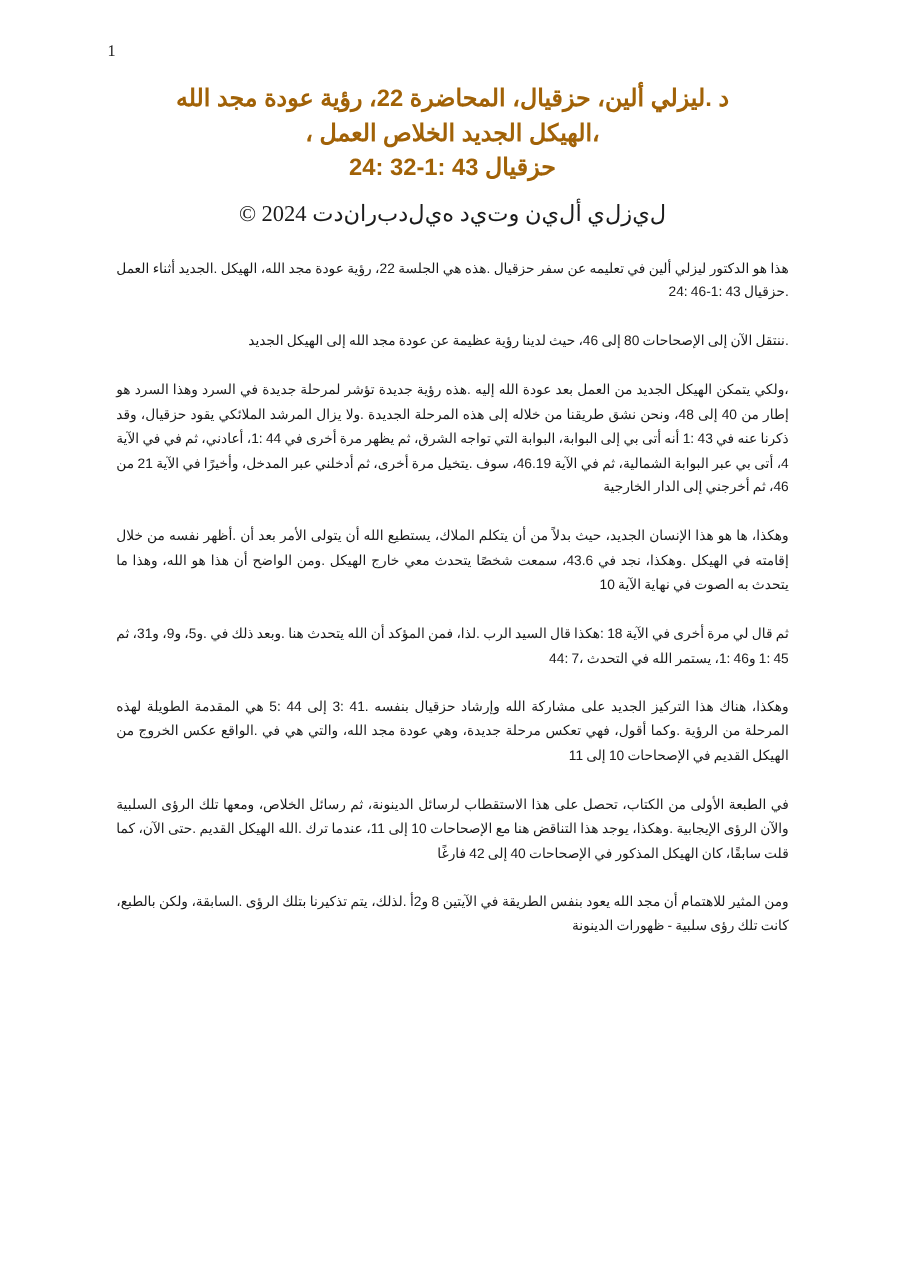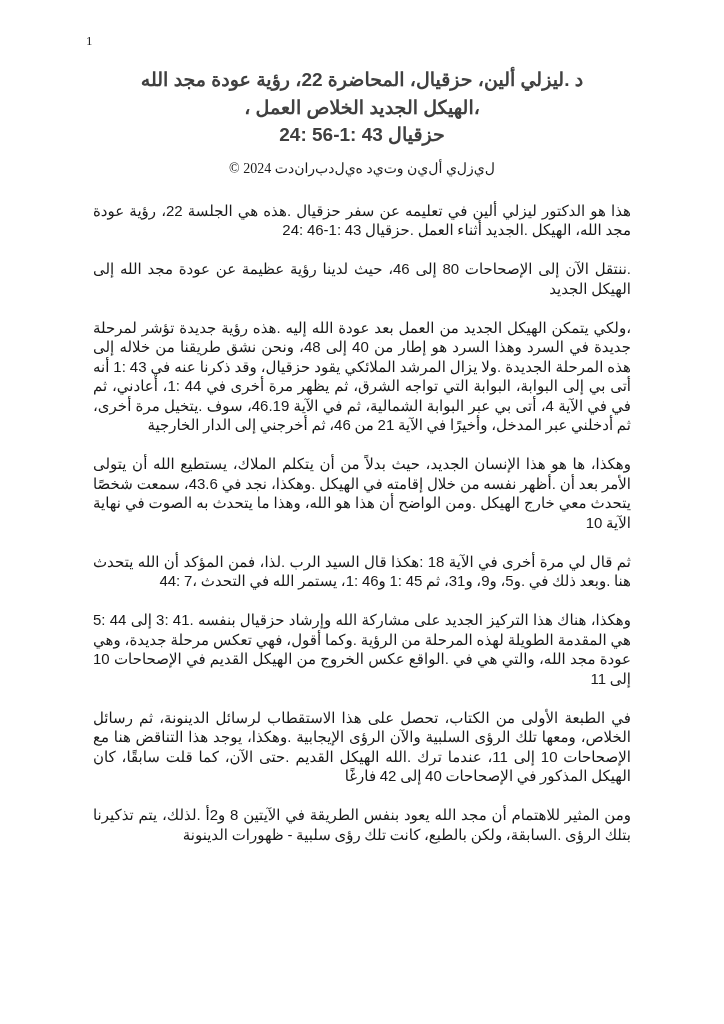--- a/index.html
+++ b/index.html
@@ -29,56 +29,56 @@
     padding-top: 66px;
     text-align: center;
     direction: rtl;
   }
   .doc-title {
     margin: 0;
     font-family: "Liberation Sans", sans-serif;
     font-weight: 700;
     font-size: 19px;
     line-height: 27.5px;
-    color: #404040;
+    color: #a16207;
   }
   .title-line { display: block; unicode-bidi: plaintext; direction: rtl; }
   .copyright {
     margin-top: 11px;
     font-family: "Liberation Serif", serif;
-    font-size: 14px;
+    font-size: 18px;
     direction: rtl;
     color: #1b1b1b;
   }
   .body-text {
     margin: 24px 93px 0 93px;
     direction: rtl;
     text-align: justify;
     font-family: "Liberation Sans", sans-serif;
-    font-size: 15px;
+    font-size: 11px;
     line-height: 19.5px;
     word-spacing: -0.5px;
     color: #191919;
   }
   .para {
     margin: 0 0 19.5px 0;
   }
 </style>
 </head>
 <body>
 
 <div class="page">
 
   <div class="page-number">1</div>
 
   <header class="title-block">
     <h1 class="doc-title">
       <span class="title-line">د .ليزلي ألين، حزقيال، المحاضرة 22، رؤية عودة مجد الله</span>
       <span class="title-line">،الهيكل الجديد الخلاص العمل ،</span>
-      <span class="title-line">حزقيال 43 :1‏-56 :24</span>
+      <span class="title-line">حزقيال 43 :1‏-32 :24</span>
     </h1>
     <div class="copyright">ل‌ي‌ز‌ل‌ي أ‌ل‌ي‌ن و‌ت‌ي‌د ه‌ي‌ل‌د‌ب‌ر‌ا‌ن‌د‌ت 2024 ©</div>
   </header>
 
   <main class="body-text">
     <p class="para">هذا هو الدكتور ليزلي ألين في تعليمه عن سفر حزقيال .هذه هي الجلسة 22، رؤية عودة مجد الله، الهيكل .الجديد أثناء العمل .حزقيال 43 :1‏-46 :24</p>
     <p class="para">.ننتقل الآن إلى الإصحاحات 80 إلى 46، حيث لدينا رؤية عظيمة عن عودة مجد الله إلى الهيكل الجديد</p>
     <p class="para">،ولكي يتمكن الهيكل الجديد من العمل بعد عودة الله إليه .هذه رؤية جديدة تؤشر لمرحلة جديدة في السرد وهذا السرد هو إطار من 40 إلى 48، ونحن نشق طريقنا من خلاله إلى هذه المرحلة الجديدة .ولا يزال المرشد الملائكي يقود حزقيال، وقد ذكرنا عنه في 43 :1 أنه أتى بي إلى البوابة، البوابة التي تواجه الشرق، ثم يظهر مرة أخرى في 44 :1، أعادني، ثم في في الآية 4، أتى بي عبر البوابة الشمالية، ثم في الآية 46.19، سوف .يتخيل مرة أخرى، ثم أدخلني عبر المدخل، وأخيرًا في الآية 21 من 46، ثم أخرجني إلى الدار الخارجية</p>
     <p class="para">وهكذا، ها هو هذا الإنسان الجديد، حيث بدلاً من أن يتكلم الملاك، يستطيع الله أن يتولى الأمر بعد أن .أظهر نفسه من خلال إقامته في الهيكل .وهكذا، نجد في 43.6، سمعت شخصًا يتحدث معي خارج الهيكل .ومن الواضح أن هذا هو الله، وهذا ما يتحدث به الصوت في نهاية الآية 10</p>
     <p class="para">ثم قال لي مرة أخرى في الآية 18 :هكذا قال السيد الرب .لذا، فمن المؤكد أن الله يتحدث هنا .وبعد ذلك في .و5، و9، و31، ثم 45 :1 و46 :1، يستمر الله في التحدث ،7 :44</p>

